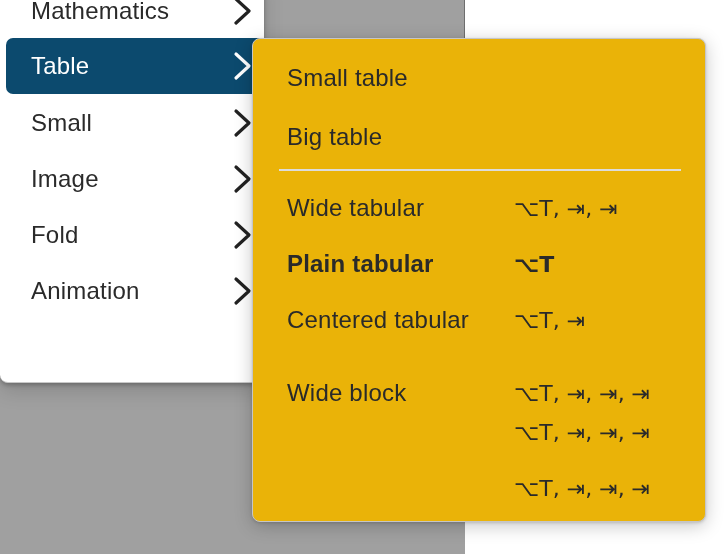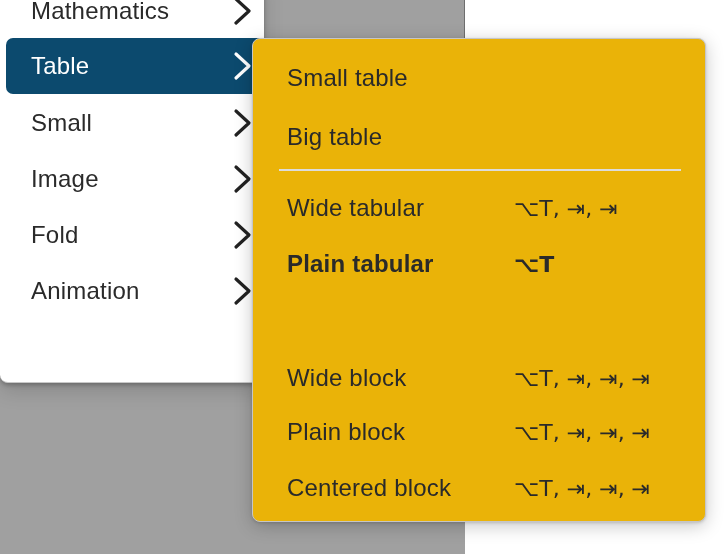--- a/index.html
+++ b/index.html
@@ -142,25 +142,27 @@
   <div class="sub-sep"></div>
 
   <div class="sub-item" style="top:141px;">
     <span class="label">Wide tabular</span>
     <span class="shortcut">⌥T, ⇥, ⇥</span>
   </div>
   <div class="sub-item" style="top:197px;font-weight:bold;">
     <span class="label">Plain tabular</span>
     <span class="shortcut">⌥T</span>
   </div>
-  <div class="sub-item" style="top:311px;text-decoration:underline;">
+  <div class="sub-item" style="top:253px;">
+    <span class="label">Centered tabular</span>
+    <span class="shortcut">⌥T, ⇥</span>
+  </div>
+  <div class="sub-item" style="top:326px;text-decoration:underline;">
     <span class="label">Wide block</span>
     <span class="shortcut">⌥T, ⇥, ⇥, ⇥</span>
   </div>
   <div class="sub-item" style="top:365px;">
-    <span class="label">Plain block</span>
     <span class="shortcut">⌥T, ⇥, ⇥, ⇥</span>
   </div>
   <div class="sub-item" style="top:421px;">
-    <span class="label">Centered block</span>
     <span class="shortcut">⌥T, ⇥, ⇥, ⇥</span>
   </div>
 </div>
 
 </body></html>

